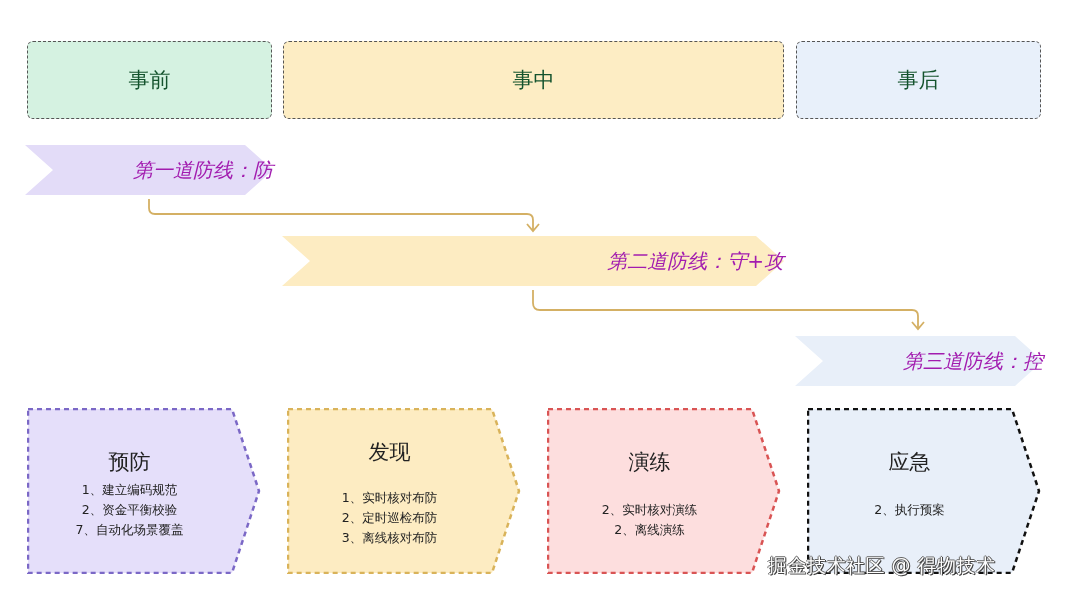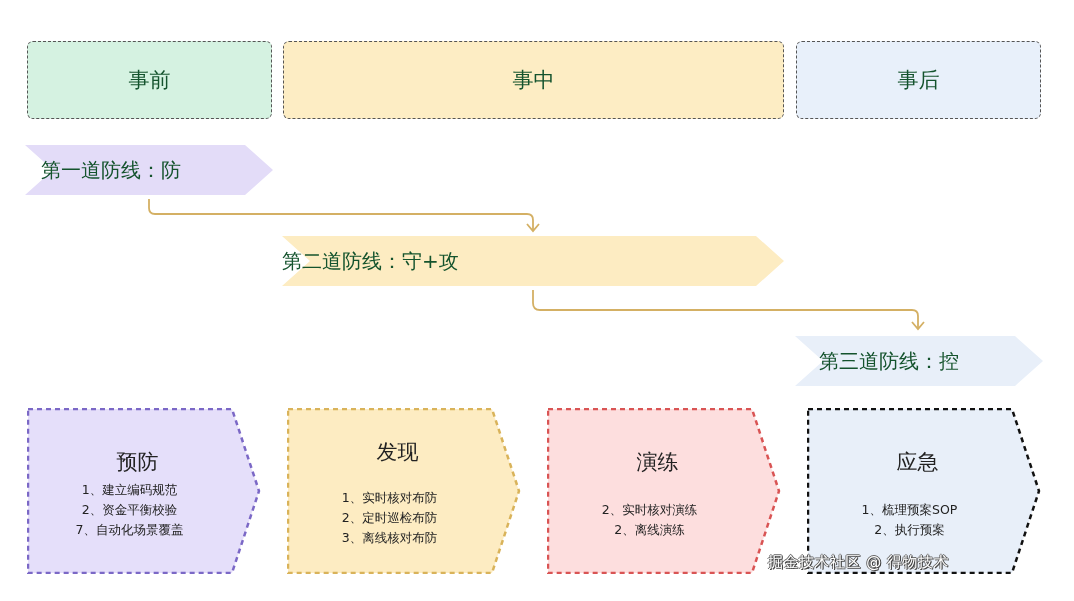--- a/index.html
+++ b/index.html
@@ -7,32 +7,32 @@
     width: 1074px; height: 601px; background: #ffffff; position: relative; overflow: hidden;
     font-family: "DejaVu Sans", "Liberation Sans", sans-serif; color: #222;
   }
   .phase {
     position: absolute; top: 41px; height: 78px; box-sizing: border-box;
     border: 1.5px dashed #555; border-radius: 6px;
     display: flex; align-items: center; justify-content: center;
     font-size: 21px; color: #14532d;
   }
   .ribbon {
-    position: absolute; display: flex; align-items: center; justify-content: flex-start;
-    font-size: 20px; color: #14532d;
+    position: absolute; display: flex; align-items: center; justify-content: flex-end;
+    font-size: 20px; color: #a21caf; font-style: italic;
   }
   .ribbon svg { position: absolute; left: 0; top: 0; }
   .ribbon span { position: relative; }
   .card { position: absolute; top: 408px; width: 234px; height: 166px; }
   .card svg { position: absolute; left: 0; top: 0; }
-  .card .title { position: absolute; left: 8px; width: 205px; text-align: center; font-size: 21px; color: #222; }
+  .card .title { position: absolute; left: 0; width: 205px; text-align: center; font-size: 21px; color: #222; }
   .card .items { position: absolute; left: 0; width: 205px; text-align: center; font-size: 12.5px; line-height: 20px; color: #222; }
   .connectors { position: absolute; left: 0; top: 0; }
   .watermark {
-    position: absolute; left: 768px; top: 553px; font-size: 15px; color: #fff;
+    position: absolute; left: 768px; top: 553px; font-size: 19px; color: #fff;
     text-shadow: 1px 1px 0 #444, -1px 0 0 #666, 0 -1px 0 #666, 1px 0 0 #444;
     letter-spacing: 0.5px;
   }
 </style>
 </head>
 <body>
 
 <div class="phase" style="left:27px;width:245px;background:#d5f2e1;">
   <span>事前</span>
 </div>
@@ -103,18 +103,17 @@
     <div>2、离线演练</div>
   </div>
 </div>
 
 <div class="card" style="left:807px;">
   <svg width="234" height="166">
       <polygon points="1,1 205,1 232,83 205,165 1,165" fill="#e8eff9" stroke="#111111" stroke-width="2.5" stroke-dasharray="5,4"></polygon>
     </svg>
   <div class="title" style="top:40px;">应急</div>
   <div class="items" style="top:92px;">
-    <div>1、梳理预案SOP</div>
     <div>2、执行预案</div>
   </div>
 </div>
 
 <div class="watermark">掘金技术社区 @ 得物技术</div>
 
 </body></html>

